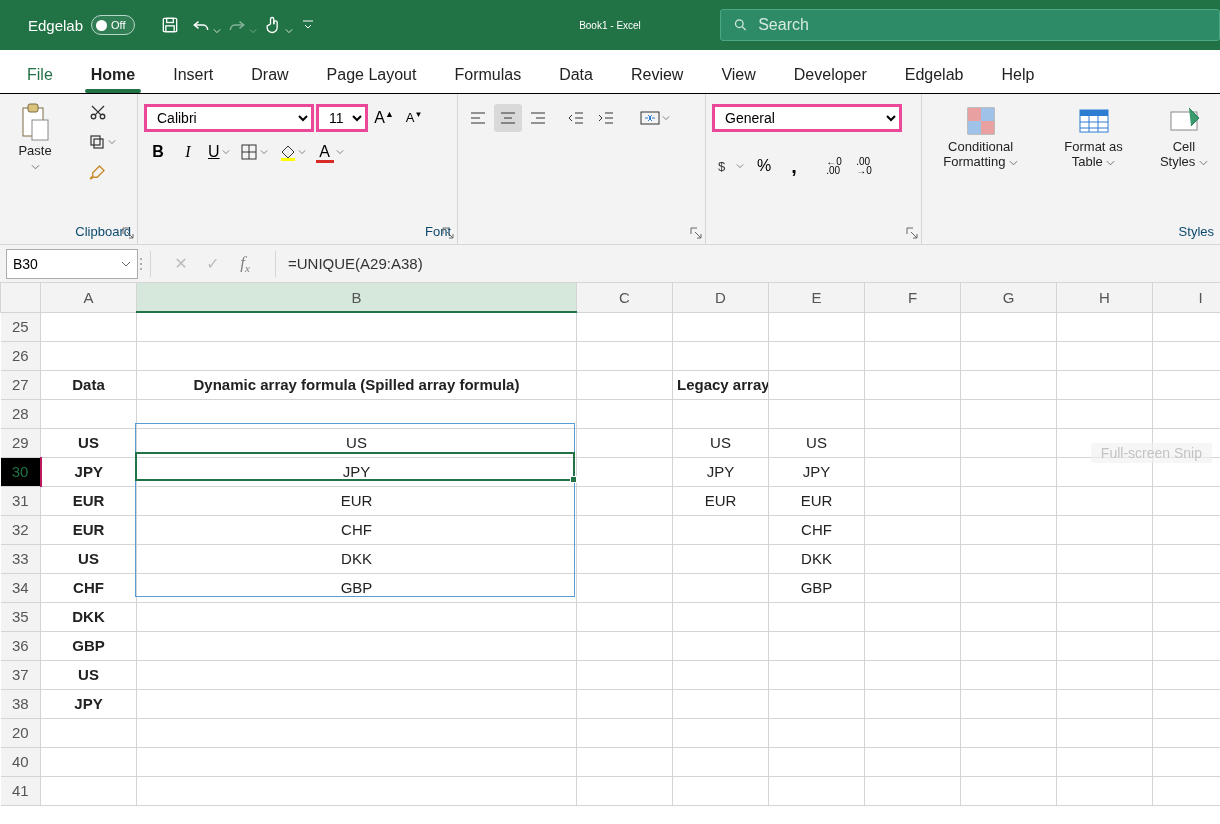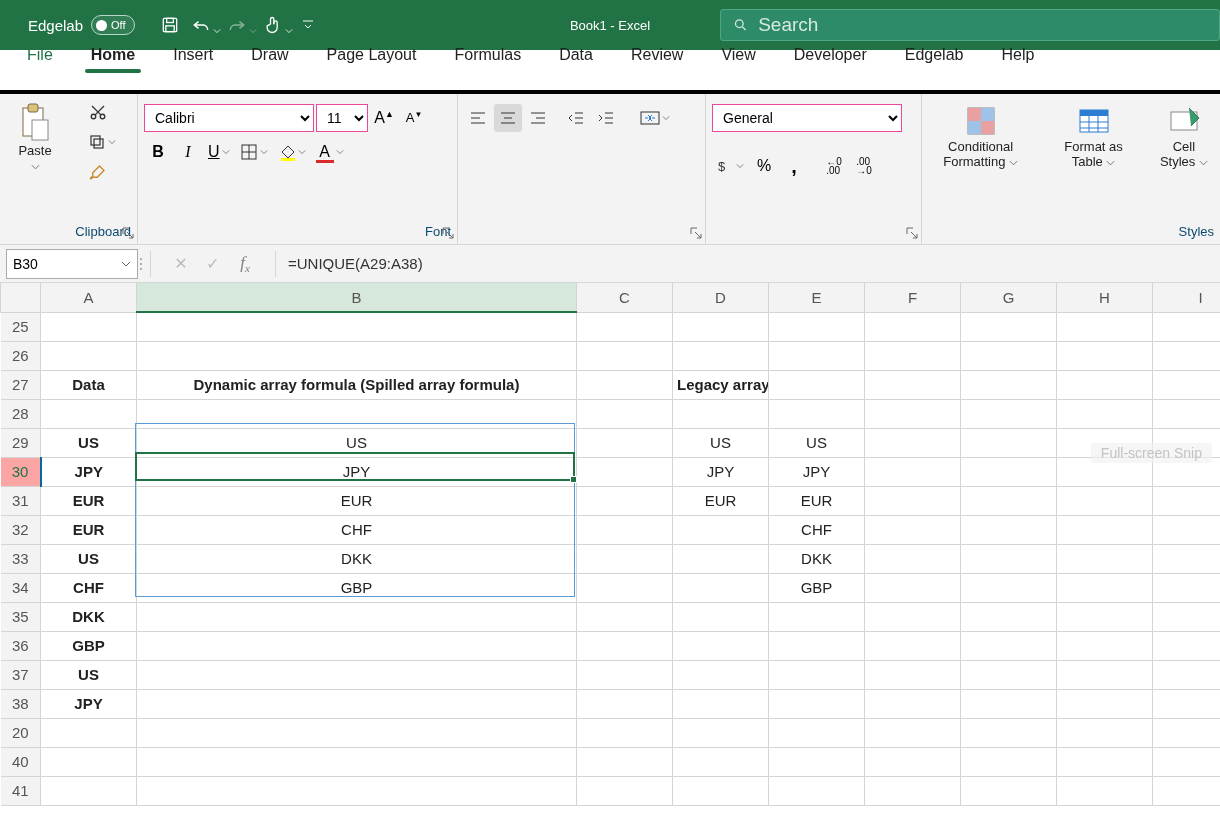--- a/index.html
+++ b/index.html
@@ -8,47 +8,47 @@
   
   .titlebar { background: #217346; height: 50px; display: flex; align-items: center; color: #fff; }
   .autosave { display:flex; align-items:center; gap:8px; margin-left:28px; font-size:15px; }
   .toggle { display:inline-flex; align-items:center; border:1px solid #b6d7ca; border-radius:12px; padding:0 8px 0 4px; height:20px; font-size:11px; background:rgba(255,255,255,0.08); gap:4px;}
   .toggle-dot{ width:11px;height:11px;border-radius:50%;background:#fff;}
   .tb-btns{ display:flex; gap:6px; margin-left:20px; align-items:center;}
   .tb-btn{ width:30px; height:30px; display:flex;align-items:center;justify-content:center;border-radius:3px; cursor:pointer;}
   .tb-btn svg{ stroke:#fff;}
   .caret-down{ width:8px;height:8px; margin-left:2px; display:inline-block;}
   .caret-down svg{width:8px;height:8px;}
-  .title-center{ position:absolute; left:0; right:0; text-align:center; font-size:13px; pointer-events:none;}
+  .title-center{ position:absolute; left:0; right:0; text-align:center; font-size:10px; pointer-events:none;}
   .title-center .bold{font-weight:400;}
   .searchbar{ margin-left:auto; margin-right:0; background:#2e8b67; border:1px solid #4da783; border-radius:3px; height:32px; width:500px; display:flex; align-items:center; padding:0 12px; gap:10px; color:#d6e9e1;}
-  .searchbar input{ background:transparent; border:none; outline:none; color:#d6e9e1; font-size:19px; width:100%;}
+  .searchbar input{ background:transparent; border:none; outline:none; color:#d6e9e1; font-size:16px; width:100%;}
   .searchbar input::placeholder{color:#d6e9e1;}
 
   
-  .tabbar{ background:#fff; border-bottom:4px solid #000000; height:44px; display:flex; align-items:flex-end; padding:17px 8px; gap:0;}
+  .tabbar{ background:#fff; border-bottom:1px solid #000000; height:44px; display:flex; align-items:flex-end; padding:0 8px; gap:0;}
   .tab{ padding:8px 18px 8px; font-size:16px; color:#222; cursor:pointer; border:1px solid transparent; position:relative;}
   .tab.file{ color:#217346; font-weight:400;}
   .tab.active{ font-weight:600; }
   .tab.active::after{ content:""; position:absolute; left:12px; right:12px; bottom:-1px; height:4px; background:#217346; border-radius:2px;}
 
   
   .ribbon{ background:#f3f3f3; border-bottom:1px solid #d6d6d6; height:151px; display:flex; align-items:stretch;}
   .group{ border-right:1px solid #d6d6d6; display:flex; flex-direction:column; padding:4px 6px 0; position:relative;}
   .group-inner{ flex:1; display:flex; align-items:flex-start; gap:20px;}
   .group-label{ text-align:right; font-size:13px; color:#0c4a6e; padding:4px 0 2px; height:24px; position:relative;}
   .dlglaunch{ position:absolute; right:2px; bottom:4px; width:14px; height:14px; }
   .bigbtn{ display:flex; flex-direction:column; align-items:center; gap:2px; padding:4px 6px; border-radius:3px; cursor:pointer; min-width:58px;}
   .bigbtn .lbl{ font-size:13px; color:#222; text-align:center; line-height:1.15;}
   .smbtn{ display:flex; align-items:center; justify-content:center; width:28px;height:28px;border-radius:3px;cursor:pointer;}
   .smbtn.wide{width:auto;padding:0 4px;gap:2px;}
   .stack{ display:flex; flex-direction:column; gap:2px;}
   .row{ display:flex; gap:2px; align-items:center;}
 
-  select.native,input.native{ border:1px solid #ec4899; background:#fff; height:28px; font-size:14px; padding:0 6px; font-family:inherit;}
+  select.native,input.native{ border:3px solid #ec4899; background:#fff; height:28px; font-size:14px; padding:0 6px; font-family:inherit;}
   .fontname{ width:170px;}
   .fontsize{ width:52px;}
   .numfmt{ width:190px;}
 
   
   .fxrow{ display:flex; align-items:center; height:38px; border-bottom:1px solid #d6d6d6; background:#f3f3f3;}
   .namebox{ width:132px; height:30px; border:1px solid #ababab; background:#fff; margin-left:6px; display:flex;align-items:center;padding:0 6px;font-size:14px;justify-content:space-between;}
   .fx-icons{ display:flex;gap:4px;margin:0 10px;align-items:center;}
   .fx-icons .smbtn{color:#808080;}
   .fxbar{ flex:1;height:30px;border:none;background:transparent;outline:none;font-size:15px;color:#333;padding:0 6px;}
@@ -57,21 +57,21 @@
   .fxrow .handle::before{content:"";width:2px;height:2px;background:#999;border-radius:50%;box-shadow:0 5px 0 #999,0 -5px 0 #999;}
 
   
   .gridwrap{ position:relative; overflow:hidden;}
   table.sheet{ border-collapse:collapse; table-layout:fixed; width:1220px;}
   table.sheet th,table.sheet td{ border:1px solid #d4d4d4; height:29px; font-size:15px; color:#222; padding:0 4px; overflow:hidden; white-space:nowrap; text-overflow:clip;}
   table.sheet thead th{ background:#f3f3f3; font-weight:400; color:#555; text-align:center;border-top:none;}
   table.sheet thead th.colsel{ background:#d6e8db; border-bottom:2px solid #217346;}
   table.sheet thead th.corner{ background:#f3f3f3;}
   table.sheet tbody th{ background:#f3f3f3; font-weight:400; color:#555; width:40px;border-left:none;}
-  table.sheet tbody th.rowsel{ background:#fca5a5; border-right:2px solid #0369a1; color:#217346;}
+  table.sheet tbody th.rowsel{ background:#000000; border-right:2px solid #be185d; color:#217346;}
   td.center{text-align:center;}
   td.boldcell{font-weight:600;}
   .selcell{ position:absolute; border:2px solid #217346; pointer-events:none; }
   .selhandle{ position:absolute; width:7px;height:7px;background:#217346;border:1px solid #fff;right:-4px;bottom:-4px;}
   .spillbox{ position:absolute; border:1px solid #5b9bd5; pointer-events:none;}
 
   .ghostbtn{ position:absolute; right:8px; font-size:14px; color:#c3c3c3; background:rgba(240,240,240,0.6); padding:2px 10px; border-radius:2px;}
 </style>
 </head>
 <body>

